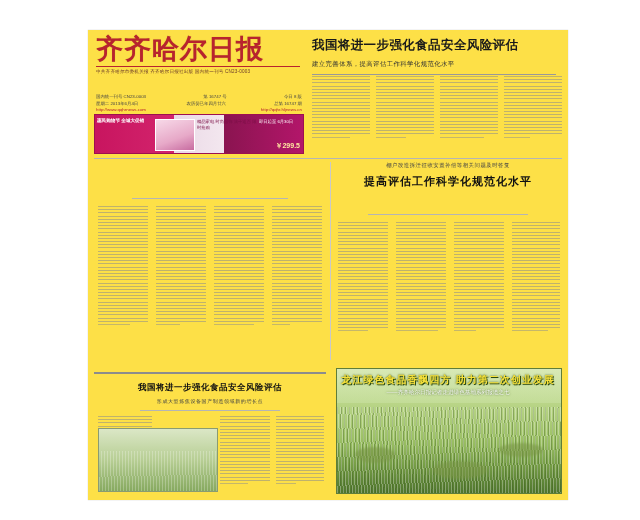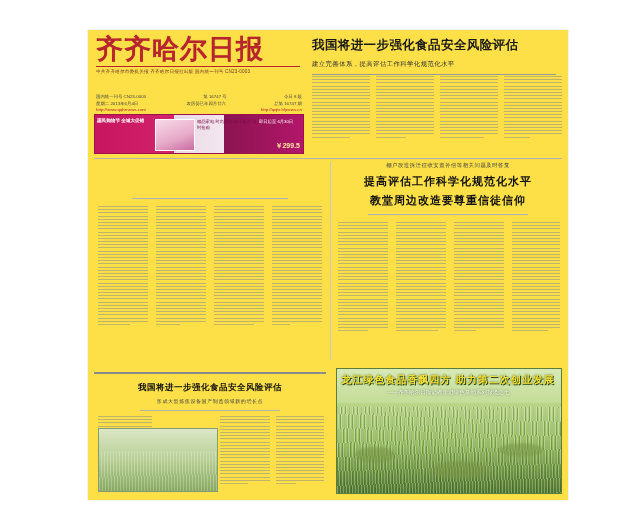--- a/index.html
+++ b/index.html
@@ -576,21 +576,20 @@
         <div class="tline" style="width:50px"></div>
         <div class="tline" style="width:50px"></div>
         <div class="tline short" style="width:18px"></div>
     </div>
 
     <div class="colrule" style="left:242px; top:132px; height:198px;"></div>
 
     <div class="headline-block" style="left:248px; top:132px; width:224px;">
       <div style="font-size:5.4px;color:#444;letter-spacing:0.5px;">棚户改造拆迁征收安置补偿等相关问题及时答复</div>
       <div class="headline-main" style="font-size:11px; margin-top:5px;">提高评估工作科学化规范化水平</div>
-      <div class="headline-main" style="font-size:11px; margin-top:4px;">教堂周边改造要尊重信徒信仰</div>
     </div>
     <div class="hrule" style="left:280px; top:184px; width:160px;"></div>
 
     <div class="col" style="left:250px; top:192px; width:50px;">
       <div class="tline" style="width:50px"></div>
         <div class="tline" style="width:50px"></div>
         <div class="tline" style="width:50px"></div>
         <div class="tline" style="width:50px"></div>
         <div class="tline" style="width:50px"></div>
         <div class="tline" style="width:50px"></div>

